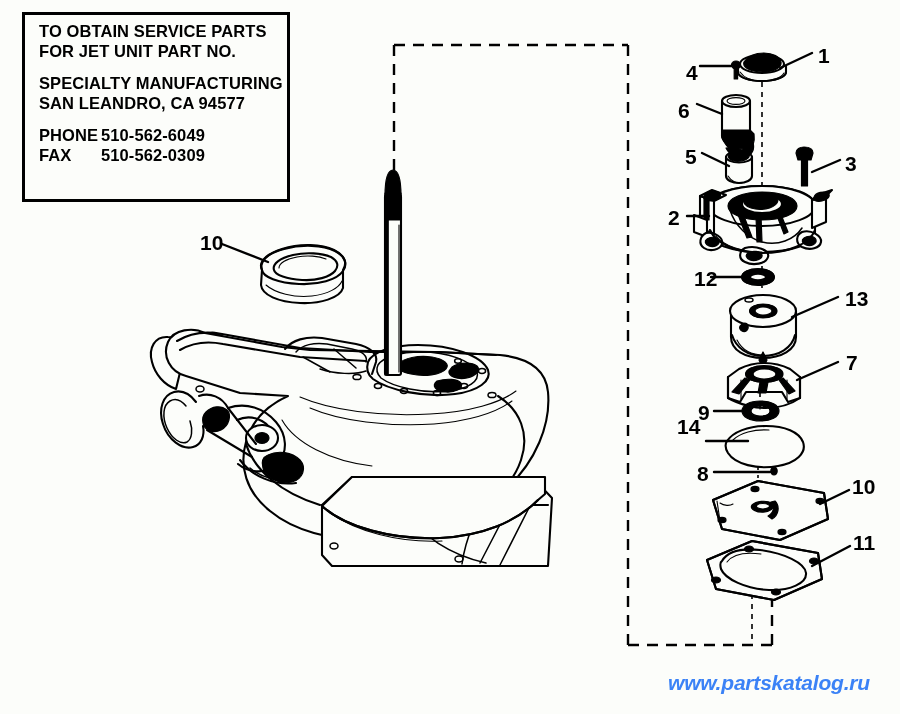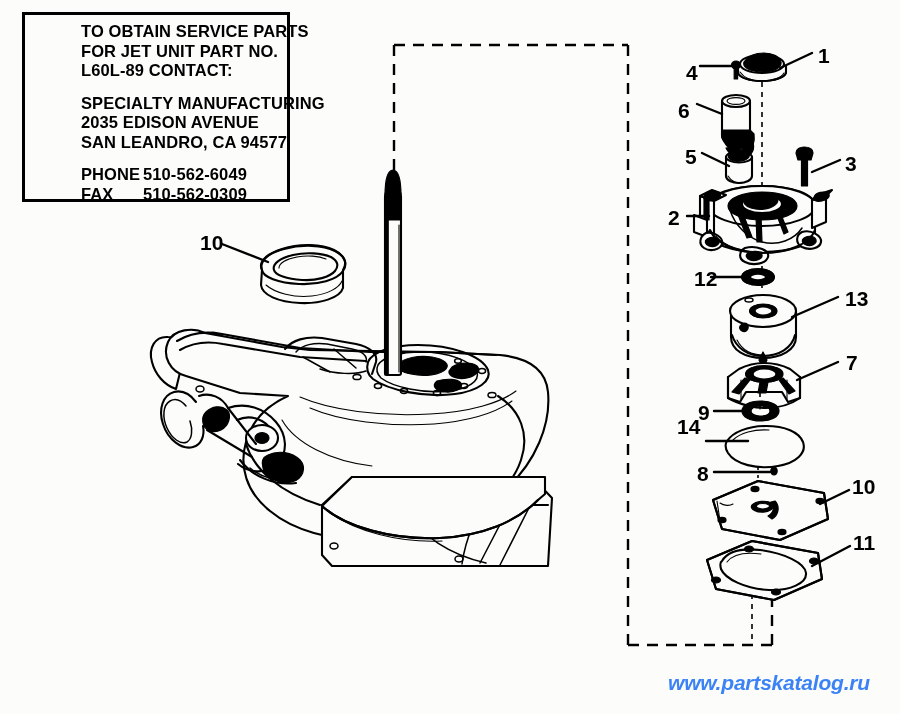--- a/index.html
+++ b/index.html
@@ -36,21 +36,20 @@
     padding: 7px 0 0 14px;
   }
   .notice-line {
     font-family: "Liberation Sans", sans-serif;
     font-size: 16.5px;
     font-weight: bold;
     line-height: 19.5px;
     letter-spacing: 0.1px;
     color: #000;
     white-space: pre;
-    margin-left: 42px;
   }
   .notice-gap {
     height: 13px;
   }
   .fax-label { display:inline-block; width: 62px; }
   
   .callout {
     position: absolute;
     font-family: "Liberation Sans", sans-serif;
     font-size: 21px;
@@ -496,24 +495,22 @@
       <path class="lead" d="M714 472 L770 472"></path>
       <path class="lead" d="M849 490 L820 504"></path>
       <path class="lead" d="M850 546 L812 566"></path>
       <path class="lead" d="M222 244 L268 262"></path>
     </g>
   </svg>
 
   <div class="notice-box">
     <div class="notice-line">TO OBTAIN SERVICE PARTS</div>
     <div class="notice-line">FOR JET UNIT PART NO.</div>
-    <div class="notice-line">L60L-89 CONTACT:</div>
     <div class="notice-gap"></div>
     <div class="notice-line">SPECIALTY MANUFACTURING</div>
-    <div class="notice-line">2035 EDISON AVENUE</div>
     <div class="notice-line">SAN LEANDRO, CA 94577</div>
     <div class="notice-gap"></div>
     <div class="notice-line"><span class="fax-label">PHONE</span><span>510-562-6049</span></div>
     <div class="notice-line"><span class="fax-label">FAX</span><span>510-562-0309</span></div>
   </div>
 
   <div class="callout" style="left:818px; top:45px;">1</div>
   <div class="callout" style="left:686px; top:62px;">4</div>
   <div class="callout" style="left:678px; top:100px;">6</div>
   <div class="callout" style="left:845px; top:153px;">3</div>

